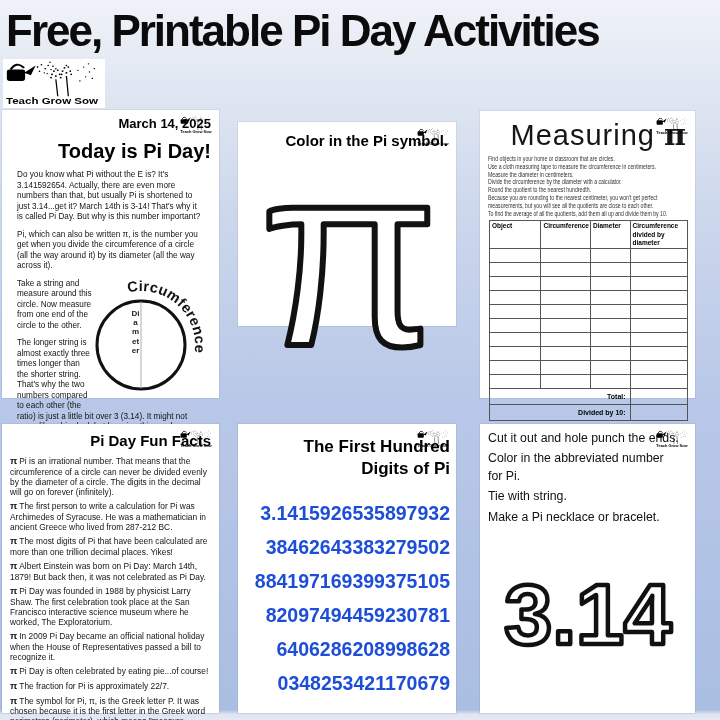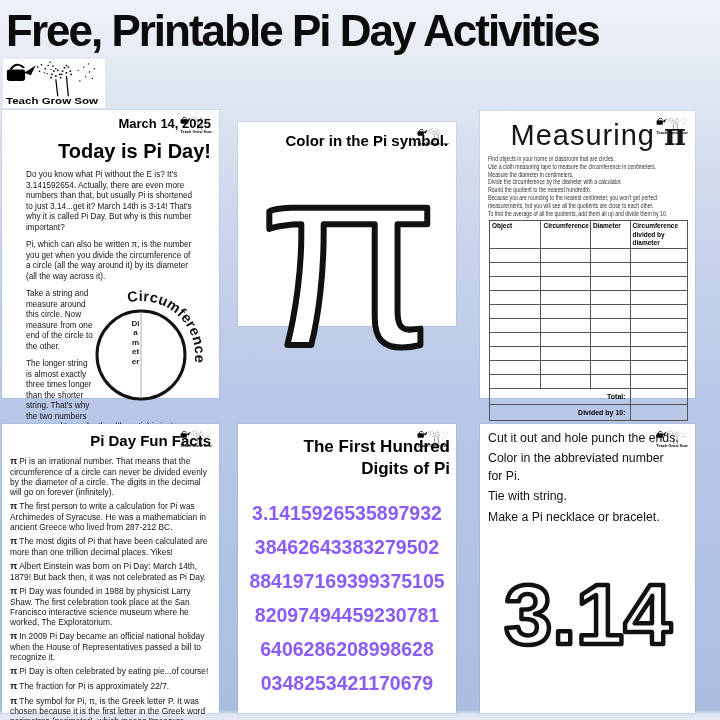--- a/index.html
+++ b/index.html
@@ -15,21 +15,21 @@
   #p-measure {left:480px;top:111px;width:215px;height:287px;padding:4px 8px;}
   #p-facts   {left:2px;  top:424px;width:217px;height:289px;padding:5px 8px;}
   #p-digits  {left:238px;top:424px;width:218px;height:289px;padding:6px 6px;}
   #p-necklace{left:480px;top:424px;width:215px;height:289px;padding:6px 8px;}
   .mini-logo{position:absolute;top:5px;right:6px;}
   .center{text-align:right;}
   
   .date-line{font-size:13px;font-weight:bold;margin:2px 0 0;}
   .p1-heading{font-size:20px;font-weight:bold;margin:9px 0 7px;}
   .p1-body{font-size:8.2px;line-height:1.28;color:#141414;}
-  .p1-body p{margin:0 16px 7px;}
+  .p1-body p{margin:0 7px 7px;}
   .circle-fig{float:right;position:relative;width:120px;height:124px;margin:0 -4px 0 2px;}
   .diam-label{position:absolute;left:36px;top:30px;width:9px;font-size:8px;line-height:9.4px;
     word-break:break-all;text-align:center;font-weight:bold;color:#222;}
   
   .p2-title{font-size:15px;font-weight:bold;margin:4px 0 0;}
   
   .p3-title{font-size:29px;font-weight:400;letter-spacing:1px;margin:2px 0 0;color:#161616;}
   .p3-title .pi-glyph{font-family:"DejaVu Serif",serif;font-weight:bold;font-size:30px;}
   .p3-instructions{margin-top:3px;width:245px;transform:scaleX(0.81);transform-origin:left top;
     font-size:6.4px;line-height:7.8px;color:#333;white-space:nowrap;}
@@ -38,21 +38,21 @@
   .m-table .hdr td{font-weight:bold;height:17px;line-height:1.25;}
   .m-table .erow td{height:11px;}
   .m-table .sumrow td{height:13px;font-size:7px;font-weight:bold;text-align:right;vertical-align:middle;padding-right:4px;}
   
   .p4-title{font-size:15px;font-weight:bold;margin:3px 0 6px;}
   .fact{font-size:8.4px;line-height:1.22;margin:0 0 3px;color:#141414;}
   .fact .pi-marker{font-size:9.5px;font-weight:bold;margin-right:2px;}
   
   .p5-title{font-size:17px;font-weight:bold;line-height:1.3;margin:6px 0 0;}
   .digit-lines{margin-top:16px;}
-  .digit-line{font-size:19.5px;font-weight:bold;line-height:34px;text-align:center;white-space:nowrap;color:#8b5cf6;}
+  .digit-line{font-size:19.5px;font-weight:bold;line-height:34px;text-align:right;white-space:nowrap;color:#1d4ed8;}
   
   .p6-instr{font-size:12.3px;line-height:1.42;color:#111;}
   .p6-instr p{margin:0 0 3px;width:192px;}
   .big-314{display:block;margin:22px auto 0;}
   svg text{font-family:"Liberation Sans",sans-serif;}
 </style>
 </head>
 <body>
 
 <svg width="0" height="0" style="position:absolute" aria-hidden="true">

